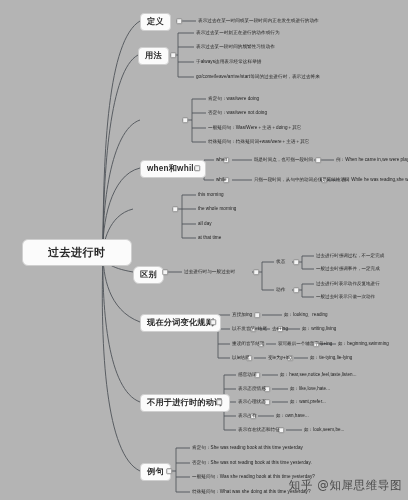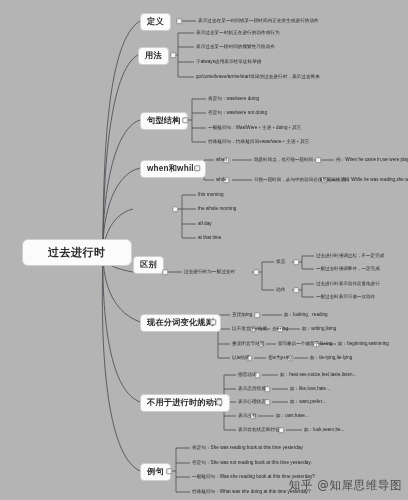--- a/index.html
+++ b/index.html
@@ -159,23 +159,22 @@
         <path d="M176,463 L190,463"></path>
       <path d="M176,477 L190,477"></path>
         <path d="M176,492 L190,492"></path>
     </g>
   </svg>
 
   <div class="node root" style="left:22px;top:239px;">过去进行时</div>
 
   <div class="node l1" style="left:140px;top:13px;">定义</div>
   <div class="node l1" style="left:138px;top:47px;">用法</div>
-  <div class="node l1" style="left:140px;top:112px;">句型结构</div>
   <div class="node l1" style="left:140px;top:160px;">when和while</div>
-  <div class="node l1" style="left:133px;top:256px;">区别</div>
+  <div class="node l1" style="left:133px;top:266px;border-radius:6px;">区别</div>
   <div class="node l1" style="left:140px;top:314px;">现在分词变化规则</div>
   <div class="node l1" style="left:140px;top:394px;">不用于进行时的动词</div>
   <div class="node l1" style="left:140px;top:463px;">例句</div>
 
   <div class="conn" style="left:179px;top:21px;"></div>
   <div class="conn" style="left:173px;top:55px;"></div>
   <div class="conn" style="left:185px;top:120px;"></div>
   <div class="conn" style="left:197px;top:168px;"></div>
   <div class="conn" style="left:175px;top:209px;"></div>
   <div class="conn" style="left:165px;top:272px;"></div>

